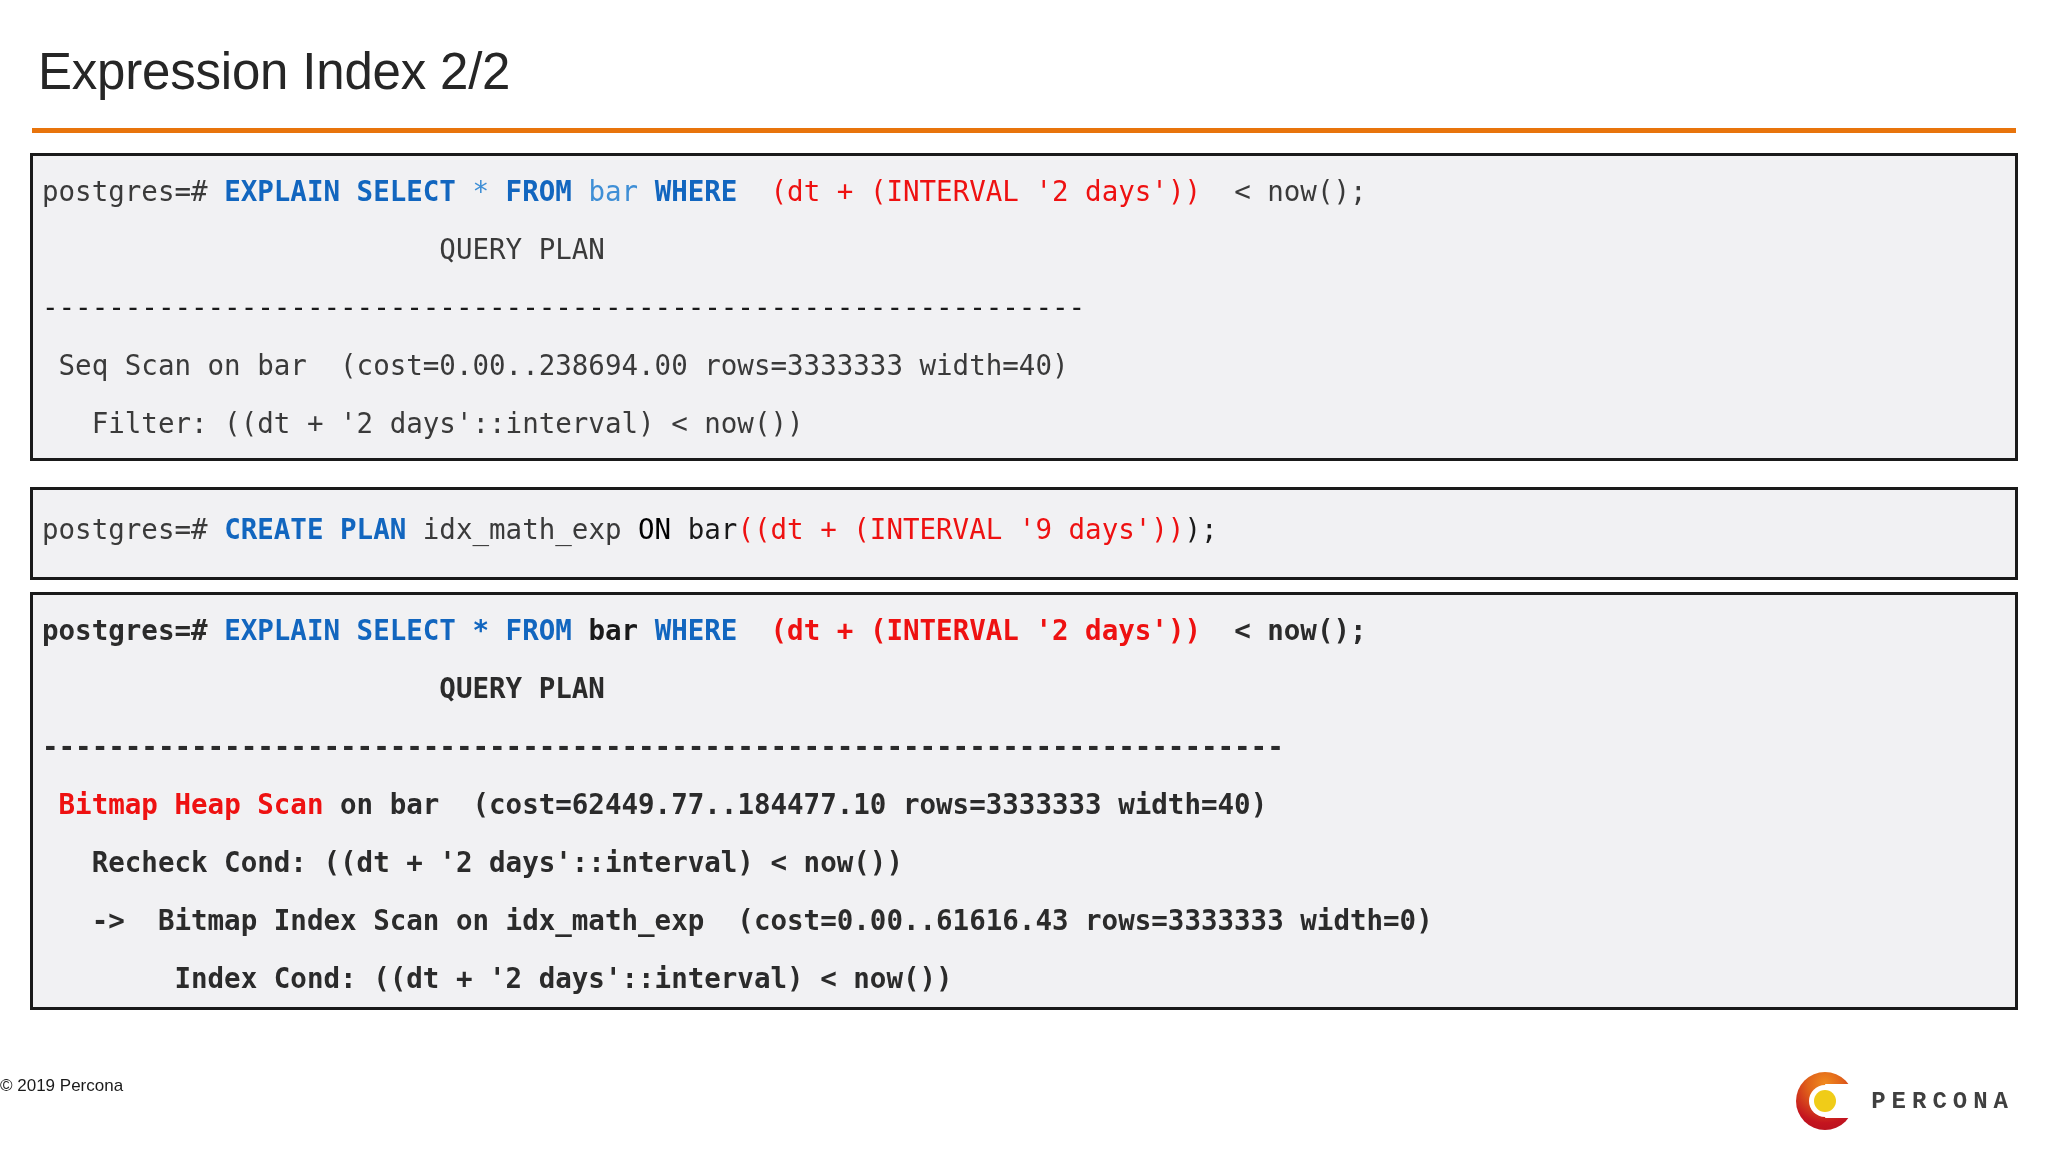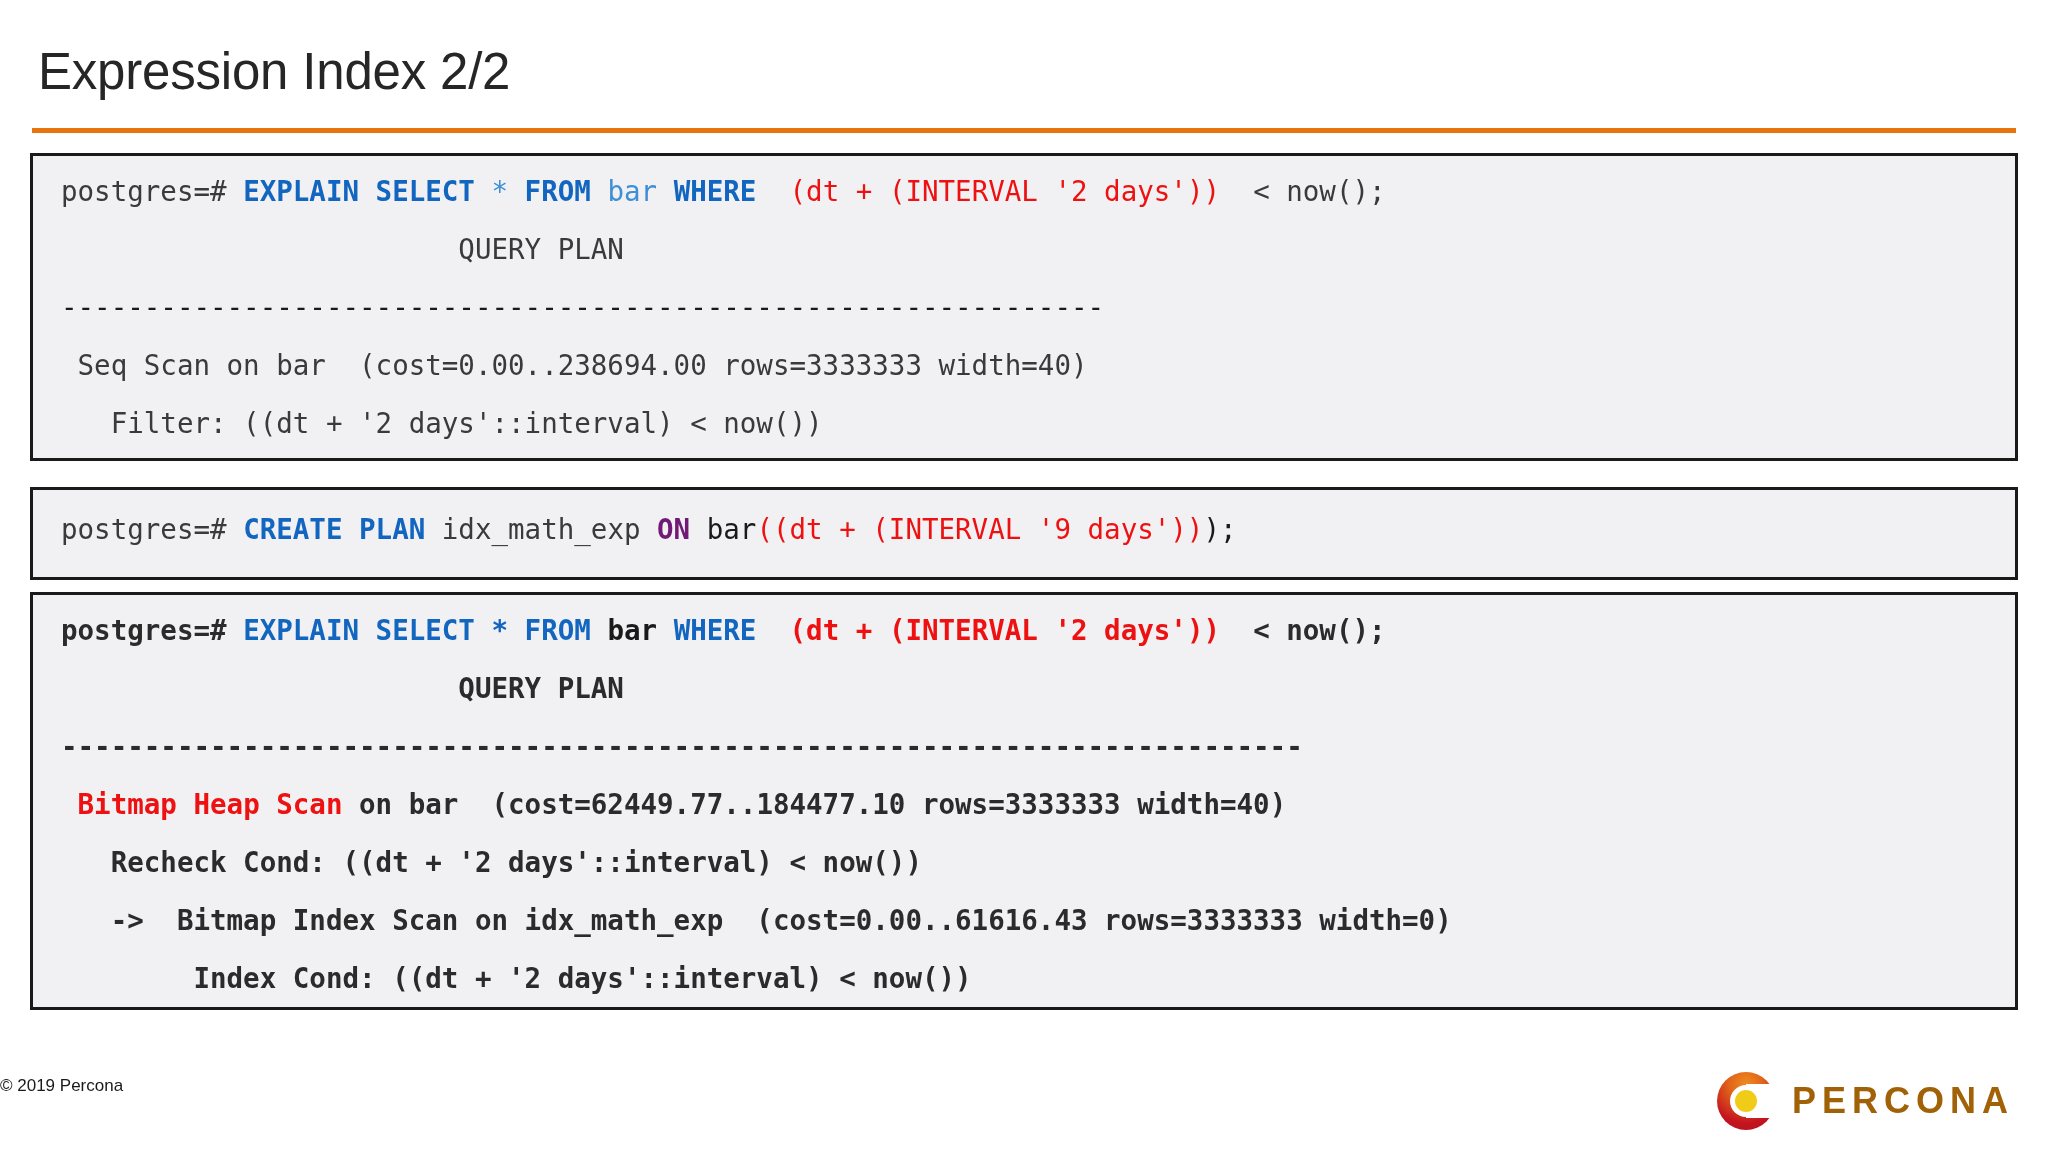--- a/index.html
+++ b/index.html
@@ -54,30 +54,30 @@
   #box-explain-seqscan { left: 30px; top: 153px; width: 1988px; height: 308px; }
   #box-create-index    { left: 30px; top: 487px; width: 1988px; height: 93px; }
   #box-explain-bitmap  { left: 30px; top: 592px; width: 1988px; height: 418px; }
 
   .code {
     font-family: "DejaVu Sans Mono", "Liberation Mono", monospace;
     font-size: 27.5px;
     line-height: 58px;
     color: #3A3A3A;
     white-space: pre;
-    padding-left: 28px;
+    padding-left: 9px;
     padding-top: 6px;
   }
   .code .line { height: 58px; white-space: pre; }
   #box-create-index .code { padding-top: 10px; }
   #box-explain-bitmap .code { font-weight: bold; }
 
   
   .kw        { color: #1266BF; font-weight: bold; }
-  .kw-plain  { color: #701a75; font-weight: bold; }
+  .kw-plain  { color: #000000; font-weight: normal; }
   .ident-blue{ color: #3F8FD6; font-weight: normal; }
   .expr      { color: #EE1111; font-weight: normal; }
   .plain     { color: #3A3A3A; }
   .dark      { color: #1A1A1A; }
   .node-red  { color: #EE1111; font-weight: bold; }
   #box-explain-bitmap .plain,
   #box-explain-bitmap .dark { color: #2B2B2B; }
   #box-explain-bitmap .expr { color: #EE1111; font-weight: bold; }
   #box-explain-bitmap .kw   { color: #1266BF; font-weight: bold; }
   #box-explain-bitmap .ident-blue { color: #1A1A1A; font-weight: bold; }
@@ -137,25 +137,25 @@
   .logo-mark .dot {
     position: absolute;
     left: 18px;
     top: 18px;
     width: 22px;
     height: 22px;
     border-radius: 50%;
     background: #F0CC18;
   }
   .logo-text {
-    font-family: Liberation Sans, sans-serif;
-    font-size: 36px;
+    font-family: Liberation Mono, monospace;
+    font-size: 24px;
     font-weight: bold;
     letter-spacing: 6px;
-    color: #a16207;
+    color: #404040;
   }
 </style>
 </head>
 <body>
 
 <div class="slide">
 
   <div class="title">Expression Index 2/2</div>
   <div class="title-rule"></div>
 

